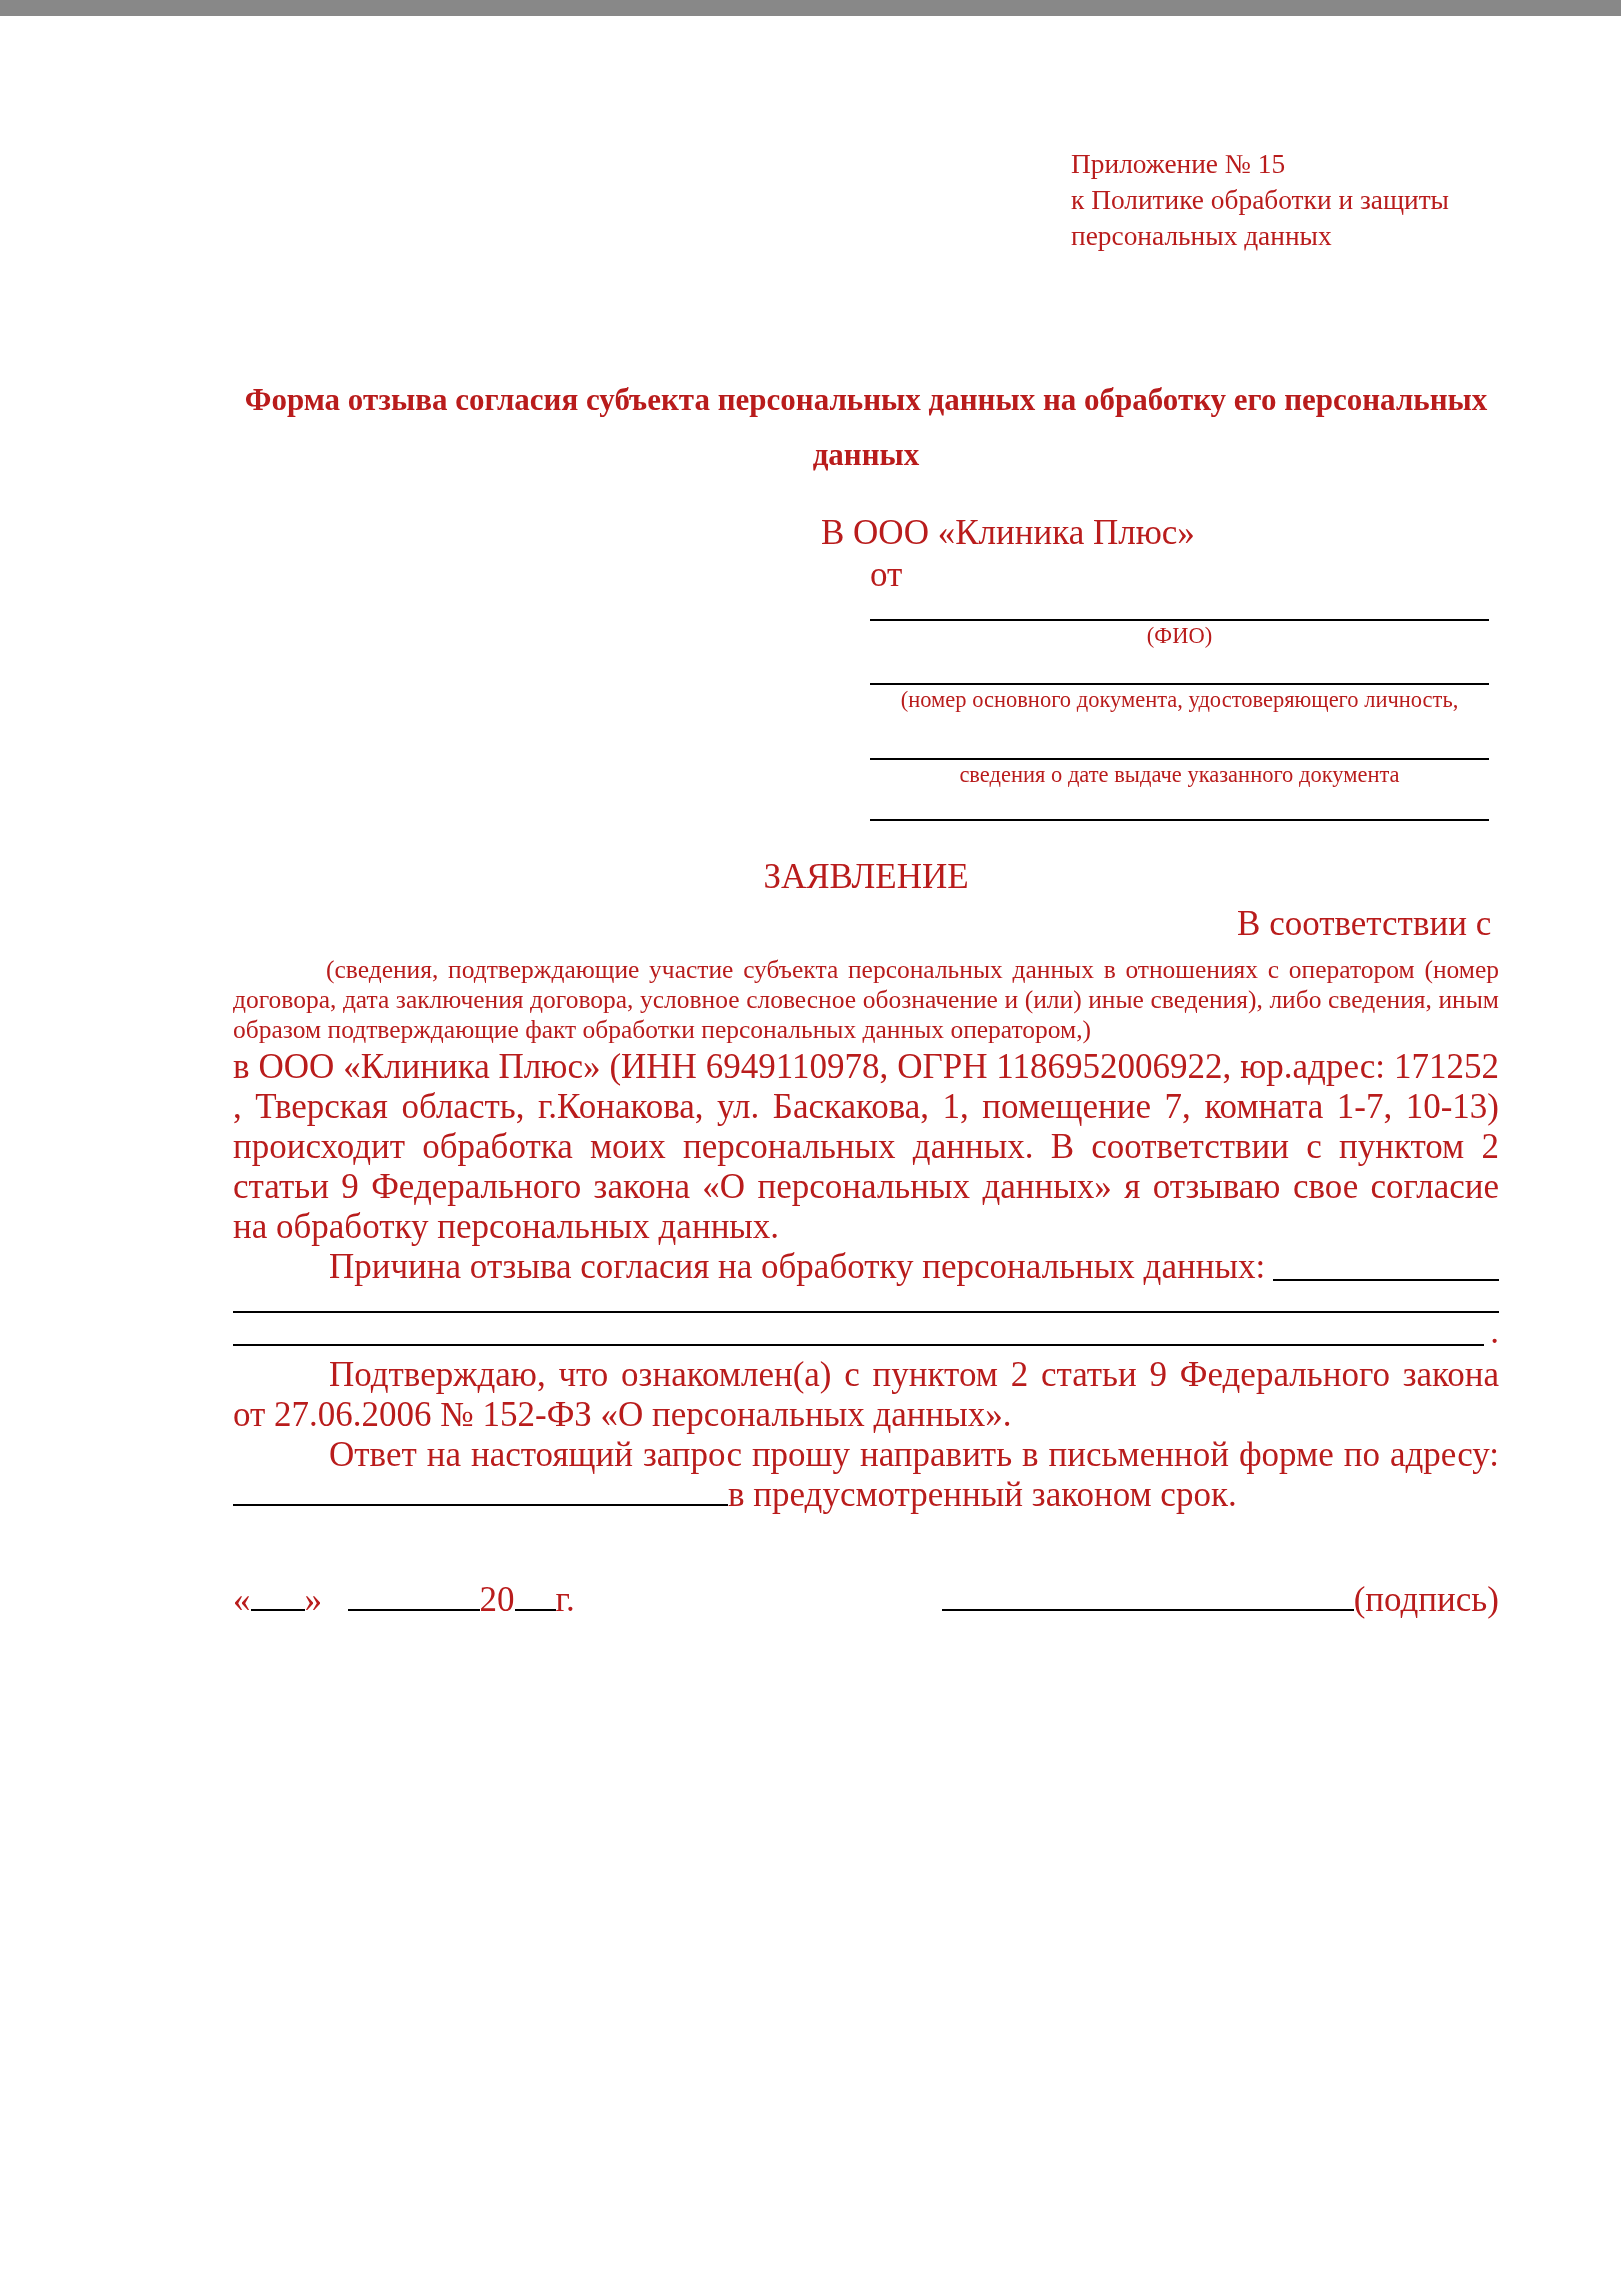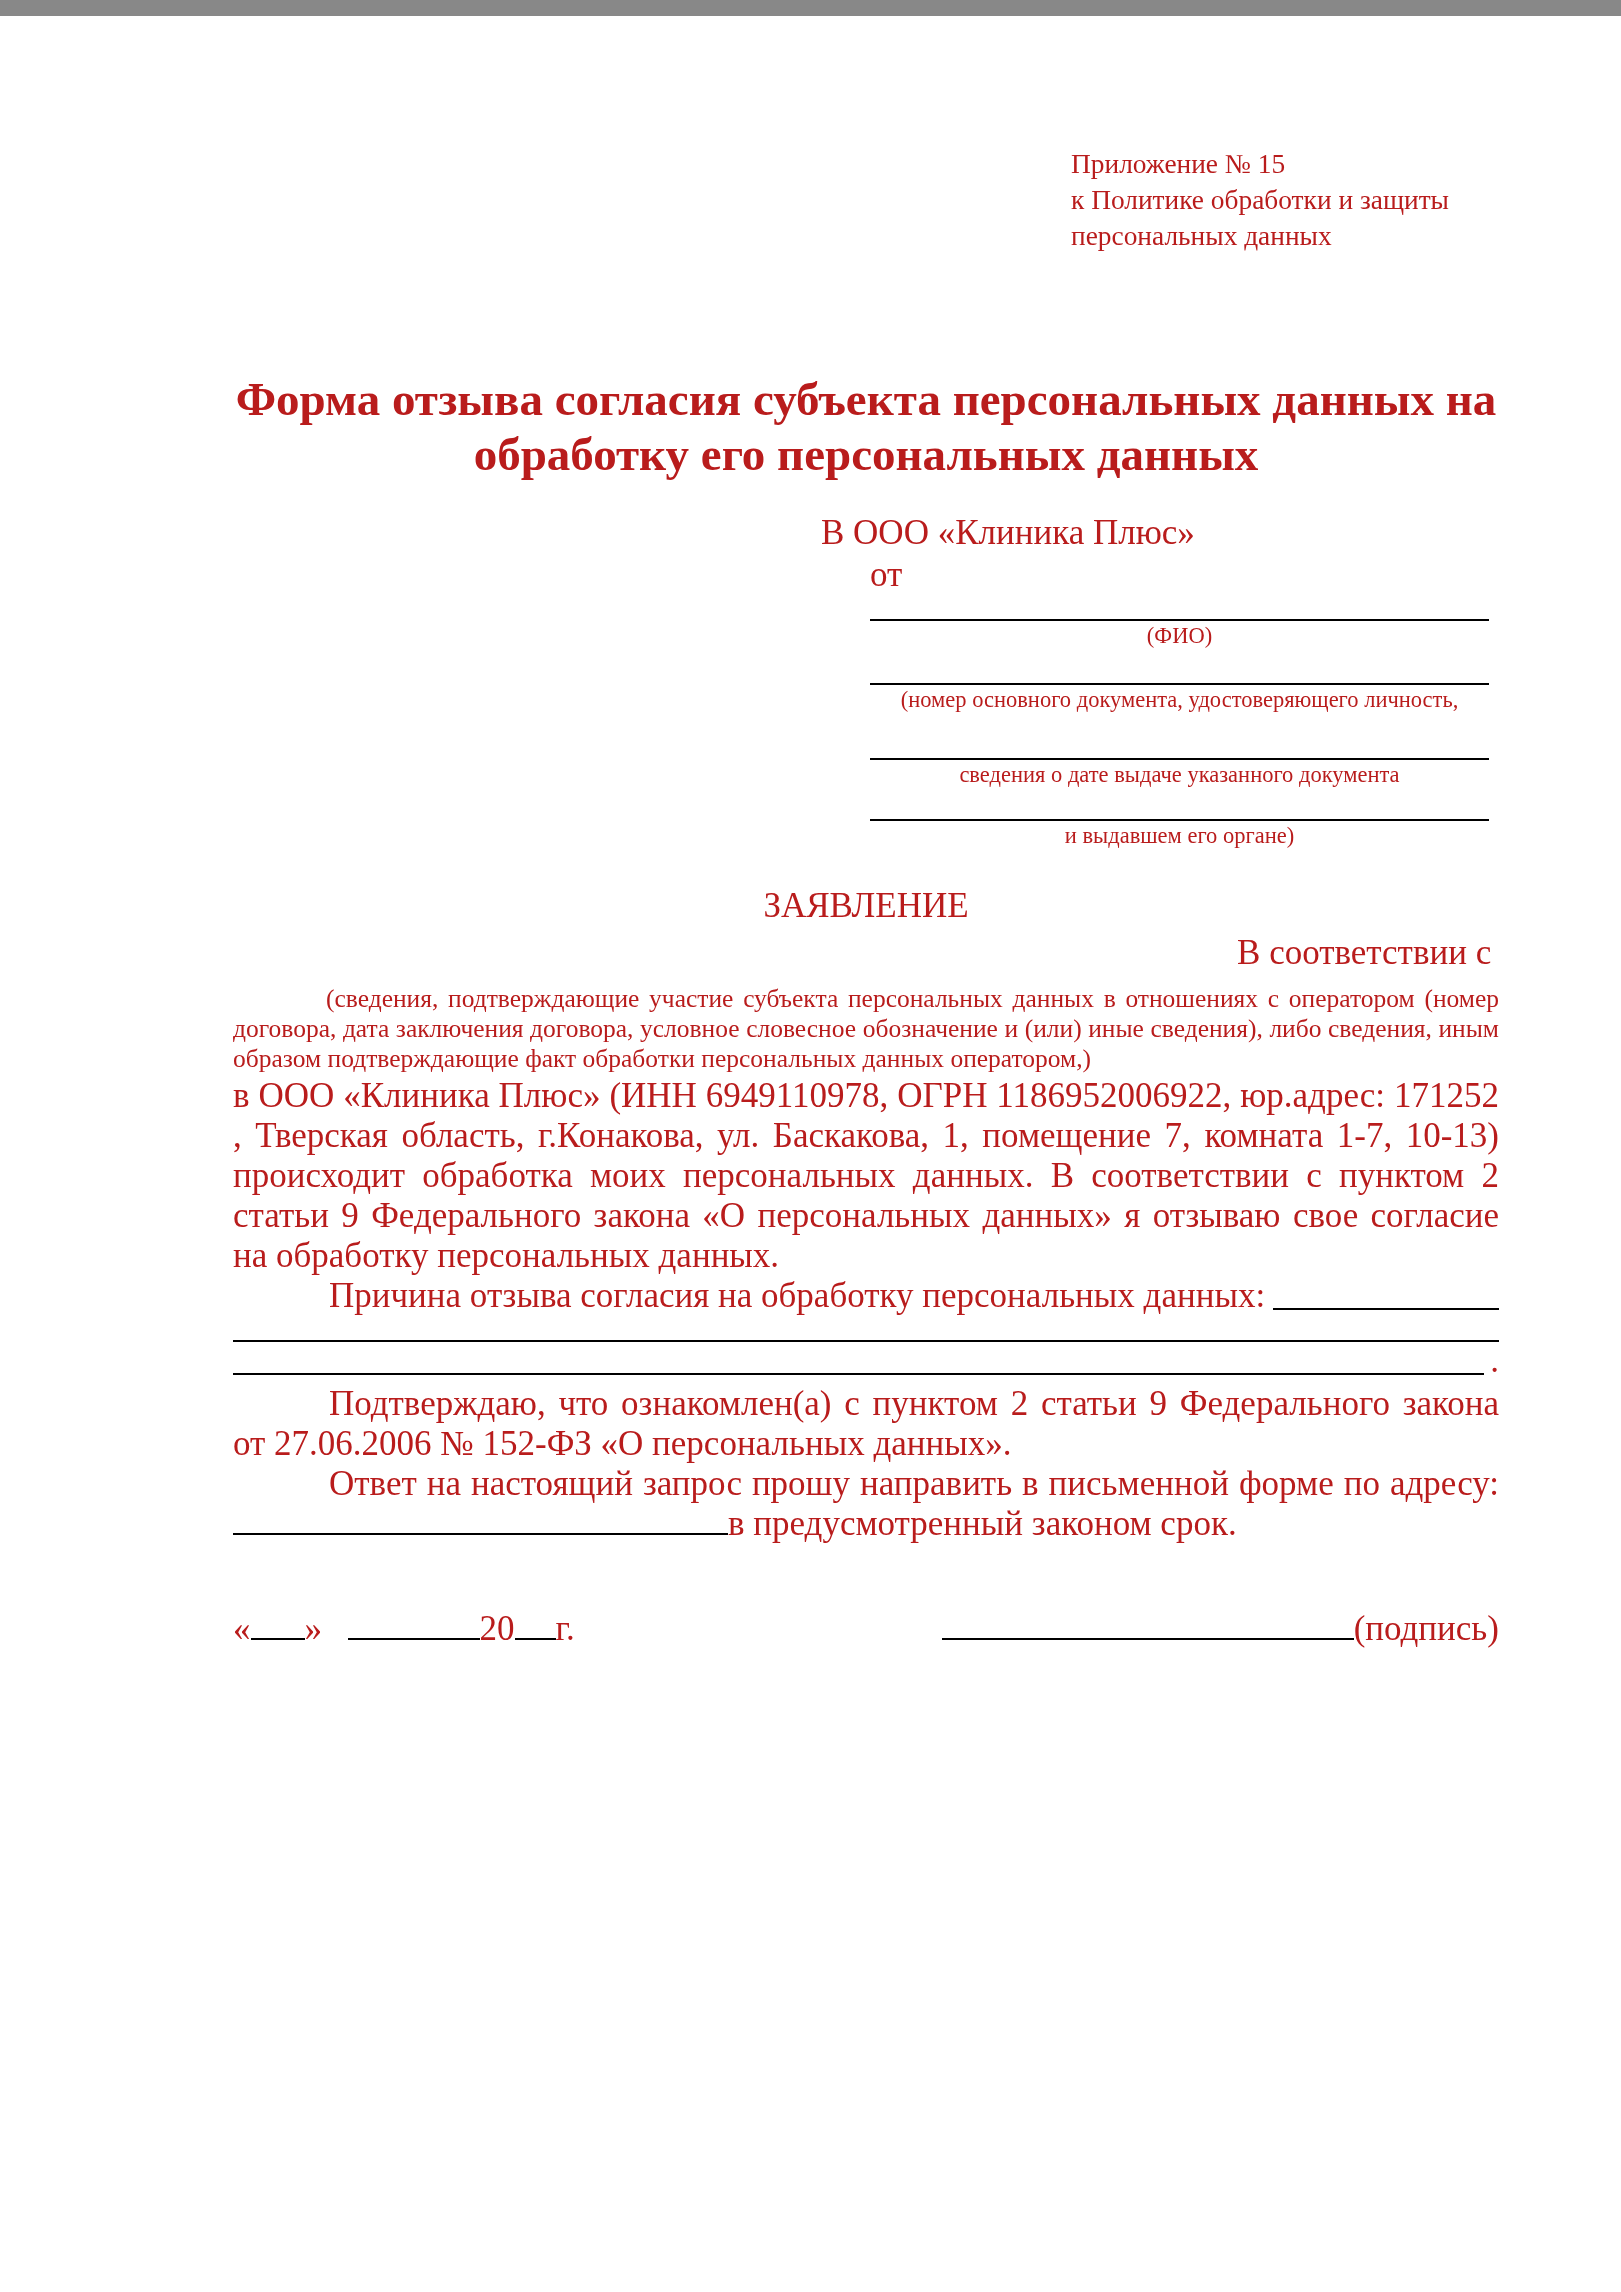--- a/index.html
+++ b/index.html
@@ -23,21 +23,21 @@
   .appendix {
     margin:130px 0 0 838px;
     font-size:27.4px;
     line-height:36px;
   }
   
   .doc-title {
     margin-top:118px;
     text-align:center;
     font-weight:bold;
-    font-size:47px;
+    font-size:31px;
     line-height:55px;
   }
   
   .addressee-to { margin:29px 0 0 588px; line-height:43px; }
   .addressee-from { margin:2px 0 0 637px; line-height:37px; }
   .field { margin-left:637px; width:619px; }
   .field-line { border-bottom:2.9px solid #000; }
   .fl-1 { height:25.5px; }
   .fl-2 { height:33px; }
   .fl-3 { height:44px; }
@@ -128,21 +128,20 @@
       <div class="field-caption">(номер основного документа, удостоверяющего личность,</div>
     </div>
 
     <div class="field">
       <div class="field-line fl-3"></div>
       <div class="field-caption">сведения о дате выдаче указанного документа</div>
     </div>
 
     <div class="field">
       <div class="field-line fl-4"></div>
-      <div class="field-caption">и выдавшем его органе)</div>
     </div>
 
     <div class="statement-heading">ЗАЯВЛЕНИЕ</div>
 
     <div class="line-flex intro-line">
       <span>В соответствии с</span>
       <span class="fill-line"></span>
     </div>
 
     <div class="footnote">(сведения, подтверждающие участие субъекта персональных данных в отношениях с оператором (номер договора, дата заключения договора, условное словесное обозначение и (или) иные сведения), либо сведения, иным образом подтверждающие факт обработки персональных данных оператором,)</div>

